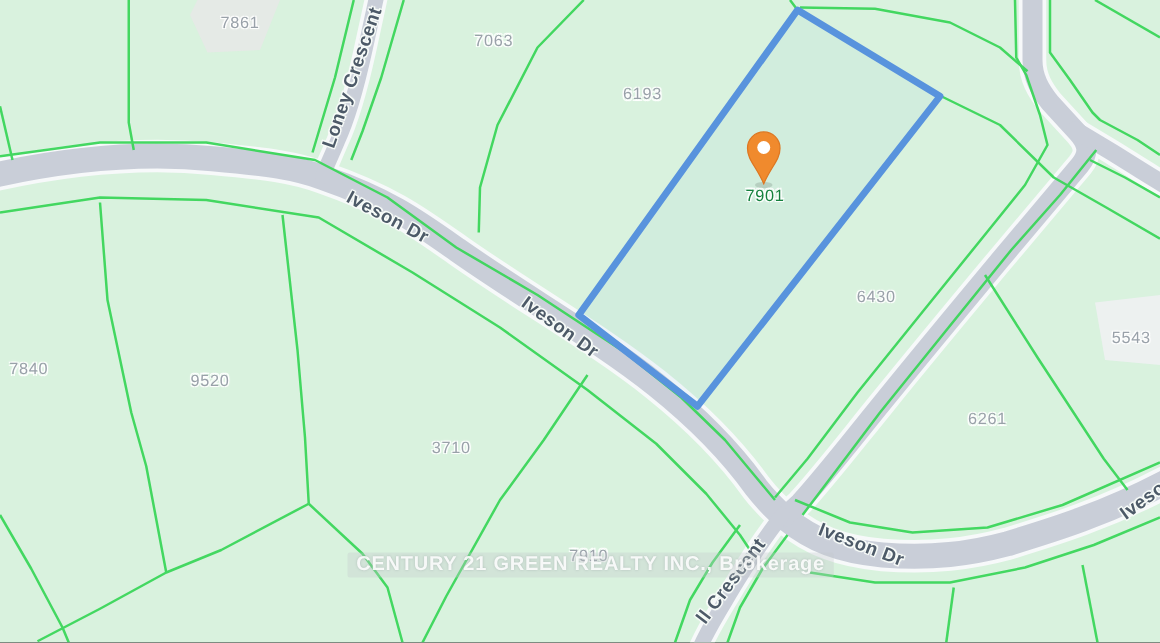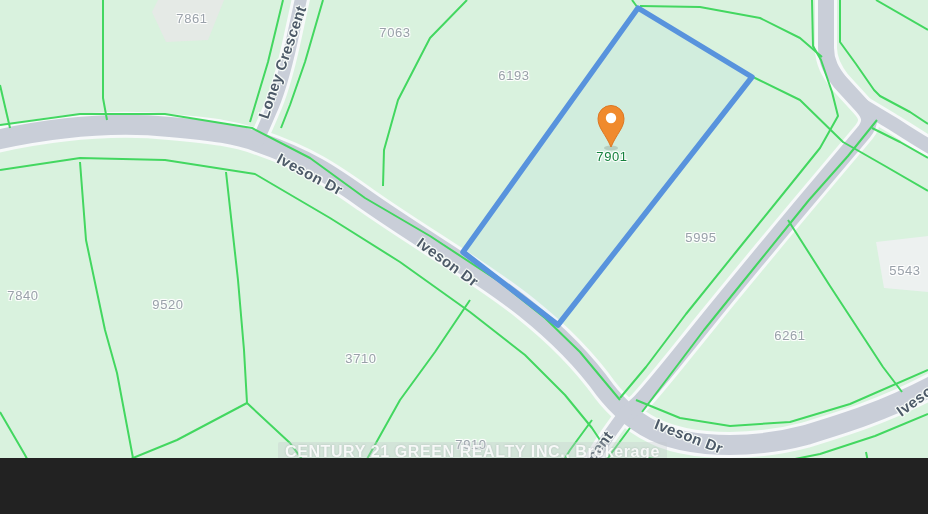--- a/index.html
+++ b/index.html
@@ -1,17 +1,17 @@
 <!DOCTYPE html>
 <html><head>
 <meta charset="utf-8">
 <style>
   html,body{margin:0;padding:0;background:#222;}
   #stage{
-    position:relative;width:928px;height:458px;overflow:hidden;
+    position:relative;width:928px;height:514px;overflow:hidden;
     background:#d9f2de;font-family:"Liberation Sans",sans-serif;
     -webkit-user-select:none;user-select:none;
   }
   #map-art{position:absolute;left:0;top:0;}
   .parcel-label{
     position:absolute;transform:translate(-50%,-50%);
     font-size:13px;letter-spacing:.6px;color:#99a1a9;font-weight:400;
     text-shadow:-1px -1px 0 rgba(255,255,255,.85),1px -1px 0 rgba(255,255,255,.85),
                 -1px 1px 0 rgba(255,255,255,.85),1px 1px 0 rgba(255,255,255,.85),0 0 3px #fff;
     white-space:nowrap;pointer-events:none;
@@ -111,21 +111,21 @@
     <g>
       <ellipse cx="611" cy="148" rx="7" ry="2.5" fill="rgba(60,70,60,0.18)"></ellipse>
       <path d="M 611,147 C 605,133 598,128 598,118.5 A 13,13 0 1 1 624,118.5 C 624,128 617,133 611,147 Z" fill="#f08a2d" stroke="#dd7722" stroke-width="1"></path>
       <circle cx="611" cy="118" r="5.2" fill="#ffffff"></circle>
     </g>
   </svg>
 
   <div class="parcel-label" style="left:192px;top:18px">7861</div>
   <div class="parcel-label" style="left:395px;top:32px">7063</div>
   <div class="parcel-label" style="left:514px;top:75px">6193</div>
-  <div class="parcel-label" style="left:701px;top:237px">5995</div>
+  <div class="parcel-label" style="left:701px;top:237px">6430</div>
   <div class="parcel-label" style="left:905px;top:270px">5543</div>
   <div class="parcel-label" style="left:790px;top:335px">6261</div>
   <div class="parcel-label" style="left:23px;top:295px">7840</div>
   <div class="parcel-label" style="left:168px;top:304px">9520</div>
   <div class="parcel-label" style="left:361px;top:358px">3710</div>
   <div class="parcel-label" style="left:471px;top:444px">7910</div>
 
   <div class="parcel-label" style="left:612px;top:156px;color:#15803d">7901</div>
 
   <div class="road-label rl-center" style="--rot:-71deg;left:282px;top:62px">Loney Crescent</div>

